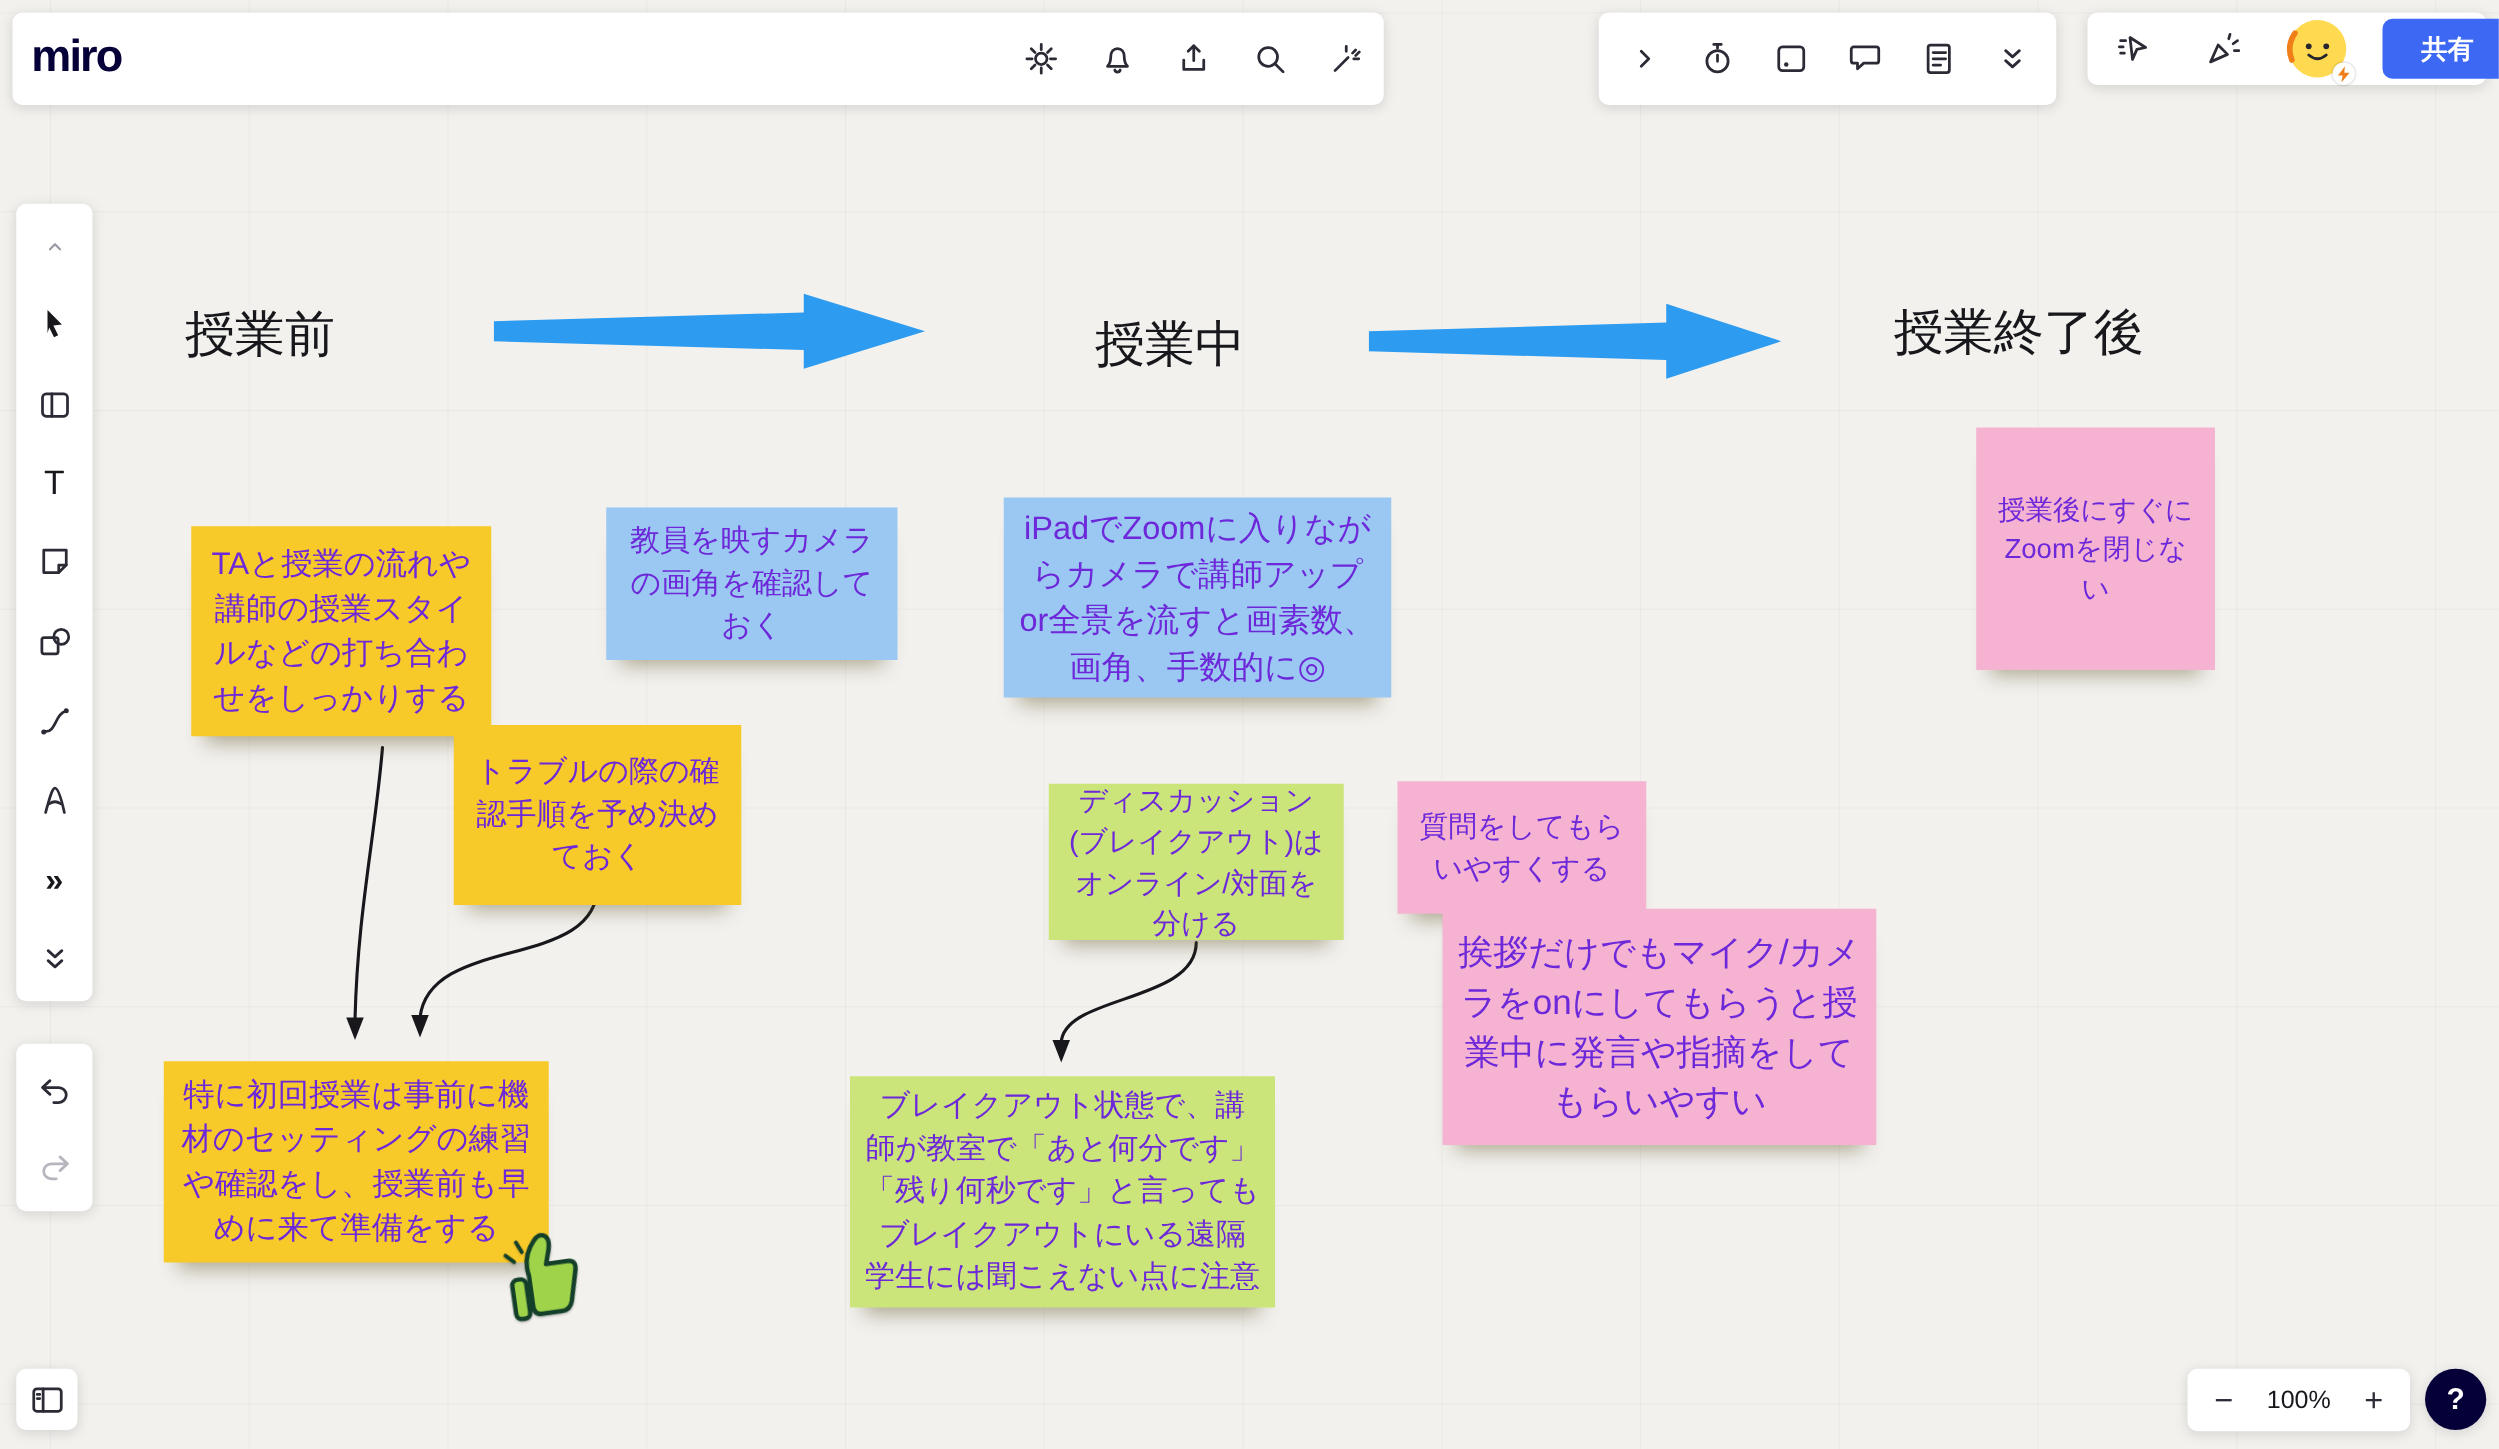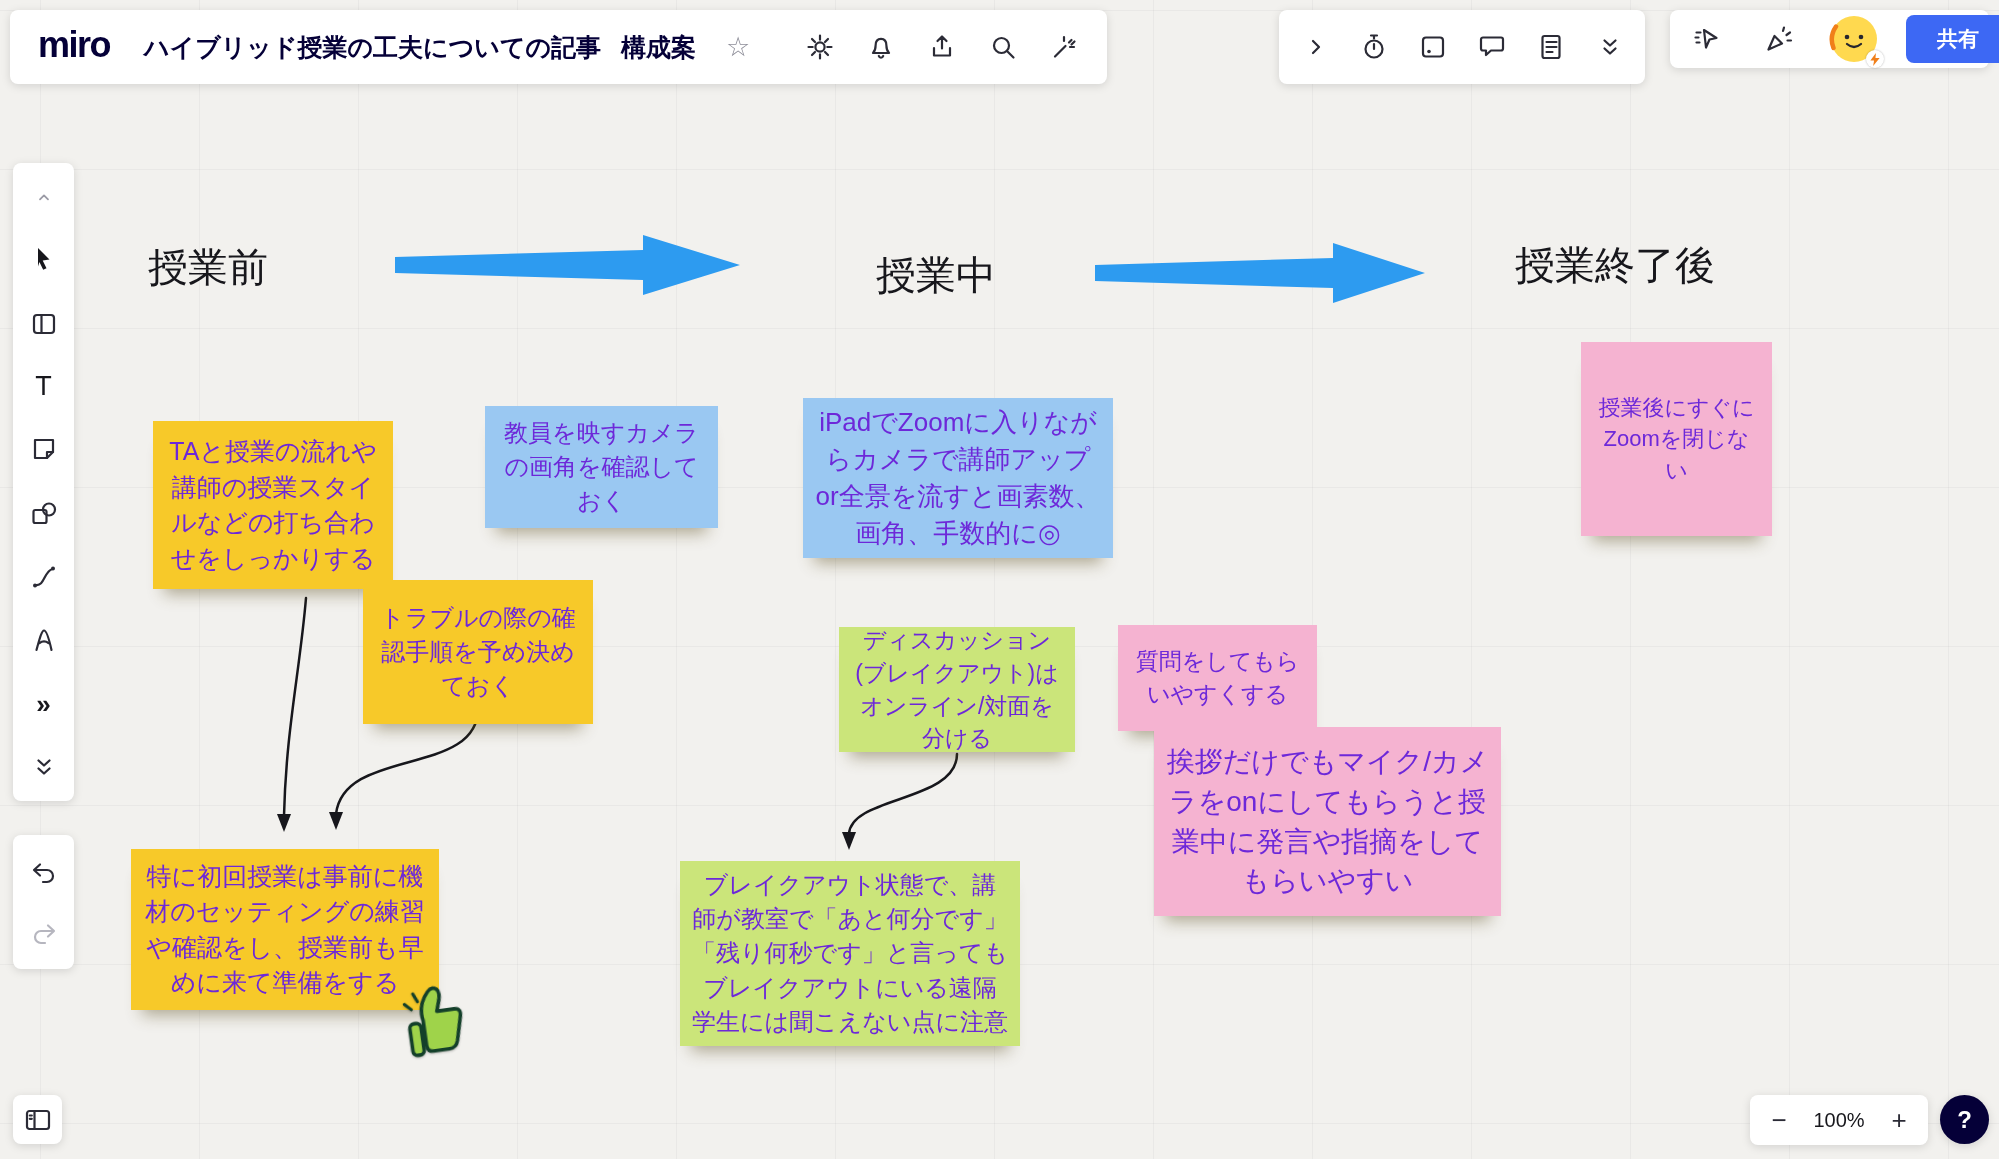--- a/index.html
+++ b/index.html
@@ -18,21 +18,21 @@
   .panel{
     position:absolute;background:#fff;border-radius:8px;
     box-shadow:0 2px 10px rgba(0,0,0,0.13);
     display:flex;align-items:center;z-index:10;box-sizing:border-box;
   }
   .ibtn{width:46px;height:46px;display:flex;align-items:center;justify-content:center;
     border-radius:6px;cursor:pointer;flex:0 0 auto;}
   .ic{stroke:#2b2b36;fill:none;stroke-width:2.2;stroke-linecap:round;stroke-linejoin:round;}
   .ic-gray{stroke:#9a9aa5;}
   
-  .tl{left:10px;top:10px;width:1097px;height:74px;padding:0 20px;gap:6px;}
+  .tl{left:10px;top:10px;width:1097px;height:74px;padding:0 7px;gap:6px;}
   .logo{font-size:36px;font-weight:800;letter-spacing:-1.5px;color:#050038;padding:0 14px 4px 8px;cursor:pointer;}
   .titlegrp{display:flex;align-items:center;gap:20px;margin-left:14px;}
   .btitle,.bsub{font-size:25px;font-weight:600;color:#050038;white-space:nowrap;cursor:text;}
   .star{font-size:27px;color:#8e8e99;margin-left:10px;cursor:pointer;}
   .tl-icons{margin-left:auto;display:flex;gap:15px;}
   
   .tr1{left:1279px;top:10px;width:366px;height:74px;justify-content:space-around;padding:0 6px;}
   .tr2{left:1670px;top:10px;width:319px;height:58px;padding:0 12px 0 14px;gap:26px;}
   .avatar{position:relative;width:52px;height:52px;cursor:pointer;flex:0 0 auto;}
   .avatar .badge{position:absolute;right:-4px;bottom:-3px;width:18px;height:18px;border-radius:50%;
@@ -109,25 +109,20 @@
     <rect x="8" y="46" width="11" height="31" rx="4.5"></rect>
   </g>
   <g stroke="#14402a" stroke-width="3" stroke-linecap="round" fill="none">
     <path d="M12 32 l-6 -6"></path>
     <path d="M19 25 l-3.5 -8"></path>
   </g>
 </svg>
 
 <div class="panel tl">
   <div class="logo">miro</div>
-  <div class="titlegrp">
-    <span class="btitle">ハイブリッド授業の工夫についての記事</span>
-    <span class="bsub">構成案</span>
-    <span class="star">☆</span>
-  </div>
   <div class="tl-icons">
     <div class="ibtn">
       <svg class="ic" width="30" height="30" viewBox="0 0 30 30">
         <circle cx="15" cy="15" r="4.6"></circle>
         <path d="M15 3.5v4.2M15 22.3v4.2M3.5 15h4.2M22.3 15h4.2M7 7l3 3M20 20l3 3M23 7l-3 3M10 20l-3 3"></path>
       </svg>
     </div>
     <div class="ibtn">
       <svg class="ic" width="30" height="30" viewBox="0 0 30 30">
         <path d="M7 21h16c-1.8-1.9-2.6-4.3-2.6-7.6C20.4 9 18 6.8 15 6.8s-5.4 2.2-5.4 6.6C9.6 16.7 8.8 19.1 7 21z"></path>

